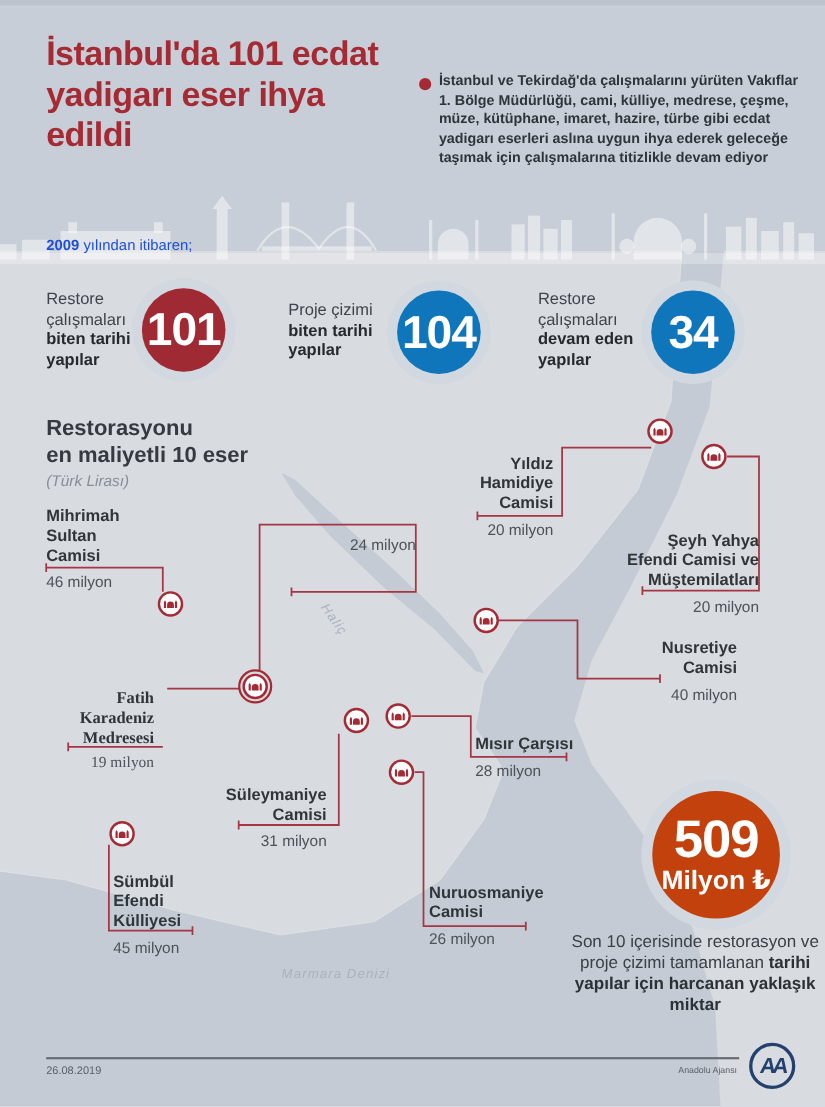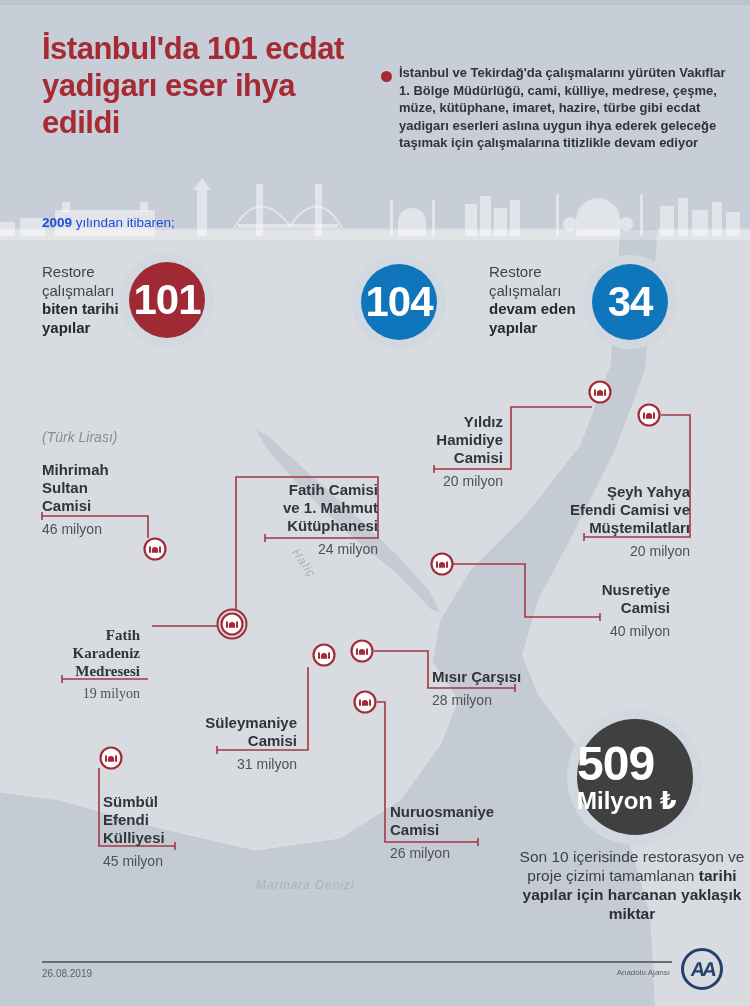--- a/index.html
+++ b/index.html
@@ -49,22 +49,22 @@
   #site-fatih-camisi{left:253px;top:481px;width:125px;text-align:right;}
   #site-yildiz{left:378px;top:413px;width:125px;text-align:right;}
   #site-seyh-yahya{left:510px;top:483px;width:180px;text-align:right;}
   #site-nusretiye{left:532px;top:581px;width:110px;text-align:right;margin-left:28px;}
   #site-fatih-karadeniz{left:38px;top:626px;width:102px;text-align:right;font-family:Liberation Serif, serif;}
   #site-misir{left:432px;top:668px;width:120px;text-align:left;}
   #site-suleymaniye{left:177px;top:714px;width:120px;text-align:right;}
   #site-nuruosmaniye{left:390px;top:803px;width:130px;text-align:left;}
   #site-sumbul{left:103px;top:793px;width:95px;text-align:left;}
   
-  #total-circle{left:577px;top:719px;width:116px;height:116px;border-radius:50%;background:#404040;
-    box-shadow:0 0 0 10px #d2d8df;z-index:4;color:#fff;}
+  #total-circle{left:593px;top:719px;width:116px;height:116px;border-radius:50%;background:#c2410c;
+    box-shadow:0 0 0 10px #d2d8df;z-index:4;text-align:center;color:#fff;}
   #total-value{font-size:48px;font-weight:800;line-height:48px;margin-top:21px;letter-spacing:-1px;}
   #total-unit{font-size:24px;font-weight:800;line-height:26px;}
   #total-desc{left:514px;top:847px;width:236px;text-align:center;font-size:15.5px;line-height:19px;color:#3a4046;z-index:4;}
   #total-desc .b{font-weight:800;color:#2c3136;}
   
   #footer-divider{left:42px;top:961px;width:630px;height:2px;background:#666c74;z-index:4;}
   #footer-date{left:42px;top:968px;font-size:10px;color:#596068;z-index:4;}
   #footer-agency{left:565px;top:968px;width:105px;text-align:right;font-size:8px;color:#596068;z-index:4;}
   #aa-logo{left:681px;top:948px;width:36px;height:36px;border:3px solid #24406e;border-radius:50%;
     display:flex;align-items:center;justify-content:center;z-index:4;background:transparent;}
@@ -155,36 +155,36 @@
     <use href="#mq" transform="translate(111,758)"></use>
   </svg>
 
   <div id="title" class="abs"><span>İstanbul'da 101 ecdat yadigarı </span><span class="b">eser ihya edildi</span></div>
   <div id="intro-bullet" class="abs"></div>
   <div id="intro" class="abs">İstanbul ve Tekirdağ'da çalışmalarını yürüten Vakıflar 1. Bölge Müdürlüğü, cami, külliye, medrese, çeşme, müze, kütüphane, imaret, hazire, türbe gibi ecdat yadigarı eserleri aslına uygun ihya ederek geleceğe taşımak için çalışmalarına titizlikle devam ediyor</div>
   <div id="since" class="abs"><span class="b">2009</span><span> yılından itibaren;</span></div>
 
   <div id="stat-l1" class="abs stat-label"><span>Restore çalışmaları </span><span class="b">biten tarihi yapılar</span></div>
   <div id="stat-c1" class="abs stat-circle stat-red">101</div>
+  <div id="stat-l2" class="abs stat-label"><span>Proje çizimi </span><span class="b">biten tarihi yapılar</span></div>
   <div id="stat-c2" class="abs stat-circle stat-blue">104</div>
   <div id="stat-l3" class="abs stat-label"><span>Restore çalışmaları </span><span class="b">devam eden yapılar</span></div>
   <div id="stat-c3" class="abs stat-circle stat-blue">34</div>
 
+  <div id="section-heading" class="abs">Restorasyonu
+en maliyetli 10 eser</div>
   <div id="section-note" class="abs">(Türk Lirası)</div>
 
   <div id="site-mihrimah" class="abs site">
     <div class="site-name">Mihrimah
 Sultan
 Camisi</div>
     <div class="site-cost">46 milyon</div>
   </div>
   <div id="site-fatih-camisi" class="abs site">
-    <div class="site-name">Fatih Camisi
-ve 1. Mahmut
-Kütüphanesi</div>
     <div class="site-cost">24 milyon</div>
   </div>
   <div id="site-yildiz" class="abs site">
     <div class="site-name">Yıldız
 Hamidiye
 Camisi</div>
     <div class="site-cost">20 milyon</div>
   </div>
   <div id="site-seyh-yahya" class="abs site">
     <div class="site-name">Şeyh Yahya

